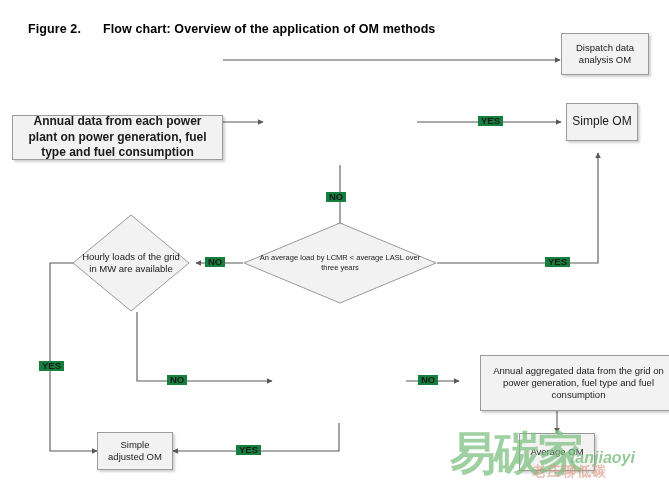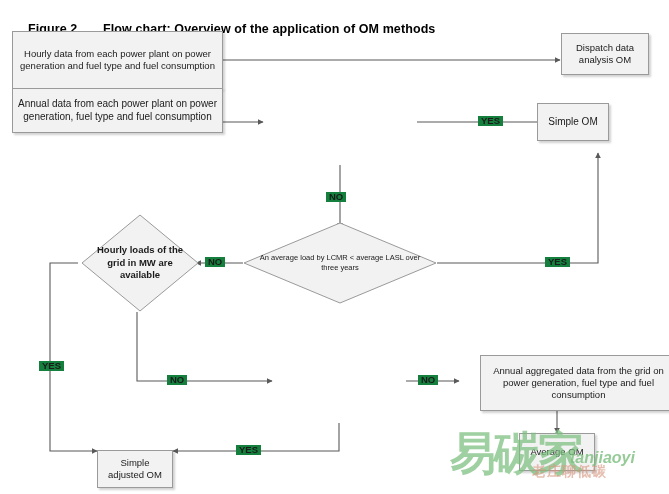--- a/index.html
+++ b/index.html
@@ -175,50 +175,47 @@
       <path d="M 137 312 L 137 381 L 272 381" marker-end="url(#arrow)"></path>
 
       <path d="M 406 381 L 459 381" marker-end="url(#arrow)"></path>
 
       <path d="M 339 423 L 339 451 L 173 451" marker-end="url(#arrow)"></path>
 
       <path d="M 557 411 L 557 433" marker-end="url(#arrow)"></path>
     </g>
   </svg>
 
-  <div class="node proc" style="left:12px; top:31px; width:211px; height:58px; font-size:9.5px;">
-    <div class="proc-inner">Hourly data from each power plant on power generation and fuel type and fuel consumption</div>
-  </div>
-
-  <div class="node proc" style="left:12px; top:88px; width:211px; height:45px; font-size:10px;">
+
+  <div class="node proc" style="left:12px; top:115px; width:211px; height:45px; font-size:12px;font-weight:bold;">
     <div class="proc-inner">Annual data from each power plant on power generation, fuel type and fuel consumption</div>
   </div>
 
   <div class="node proc" style="left:561px; top:33px; width:88px; height:42px; font-size:9.5px;">
     <div class="proc-inner">Dispatch data analysis OM</div>
   </div>
 
-  <div class="node proc" style="left:537px; top:103px; width:72px; height:38px; font-size:10px;">
+  <div class="node proc" style="left:566px; top:103px; width:72px; height:38px; font-size:12px;">
     <div class="proc-inner">Simple OM</div>
   </div>
 
   <div class="node proc" style="left:459px; top:355px; width:197px; height:56px; font-size:9.5px;margin-left:21px;">
     <div class="proc-inner">Annual aggregated data from the grid on power generation, fuel type and fuel consumption</div>
   </div>
 
-  <div class="node proc" style="left:97px; top:432px; width:76px; height:38px; font-size:9.5px;margin-top:18px;">
+  <div class="node proc" style="left:97px; top:432px; width:76px; height:38px; font-size:9.5px;">
     <div class="proc-inner">Simple adjusted OM</div>
   </div>
 
   <div class="node proc" style="left:519px; top:433px; width:76px; height:38px; font-size:9.5px;">
     <div class="proc-inner">Average OM</div>
   </div>
 
 
-  <div class="dec-wrap" style="left:81px; top:214px; width:118px; height:98px;font-weight:bold;">
+  <div class="dec-wrap" style="left:72px; top:214px; width:118px; height:98px;">
     <svg width="118" height="98" viewBox="0 0 118 98" xmlns="http://www.w3.org/2000/svg">
       <polygon points="59,1 117,49 59,97 1,49" fill="#f2f2f2" stroke="#9a9a9a" stroke-width="1"></polygon>
     </svg>
     <div class="dec-label" style="font-size:9.5px;">
       <span>Hourly loads of the grid in MW are available</span>
     </div>
   </div>
 
   <div class="dec-wrap" style="left:243px; top:222px; width:194px; height:82px;">
     <svg width="194" height="82" viewBox="0 0 194 82" xmlns="http://www.w3.org/2000/svg">

